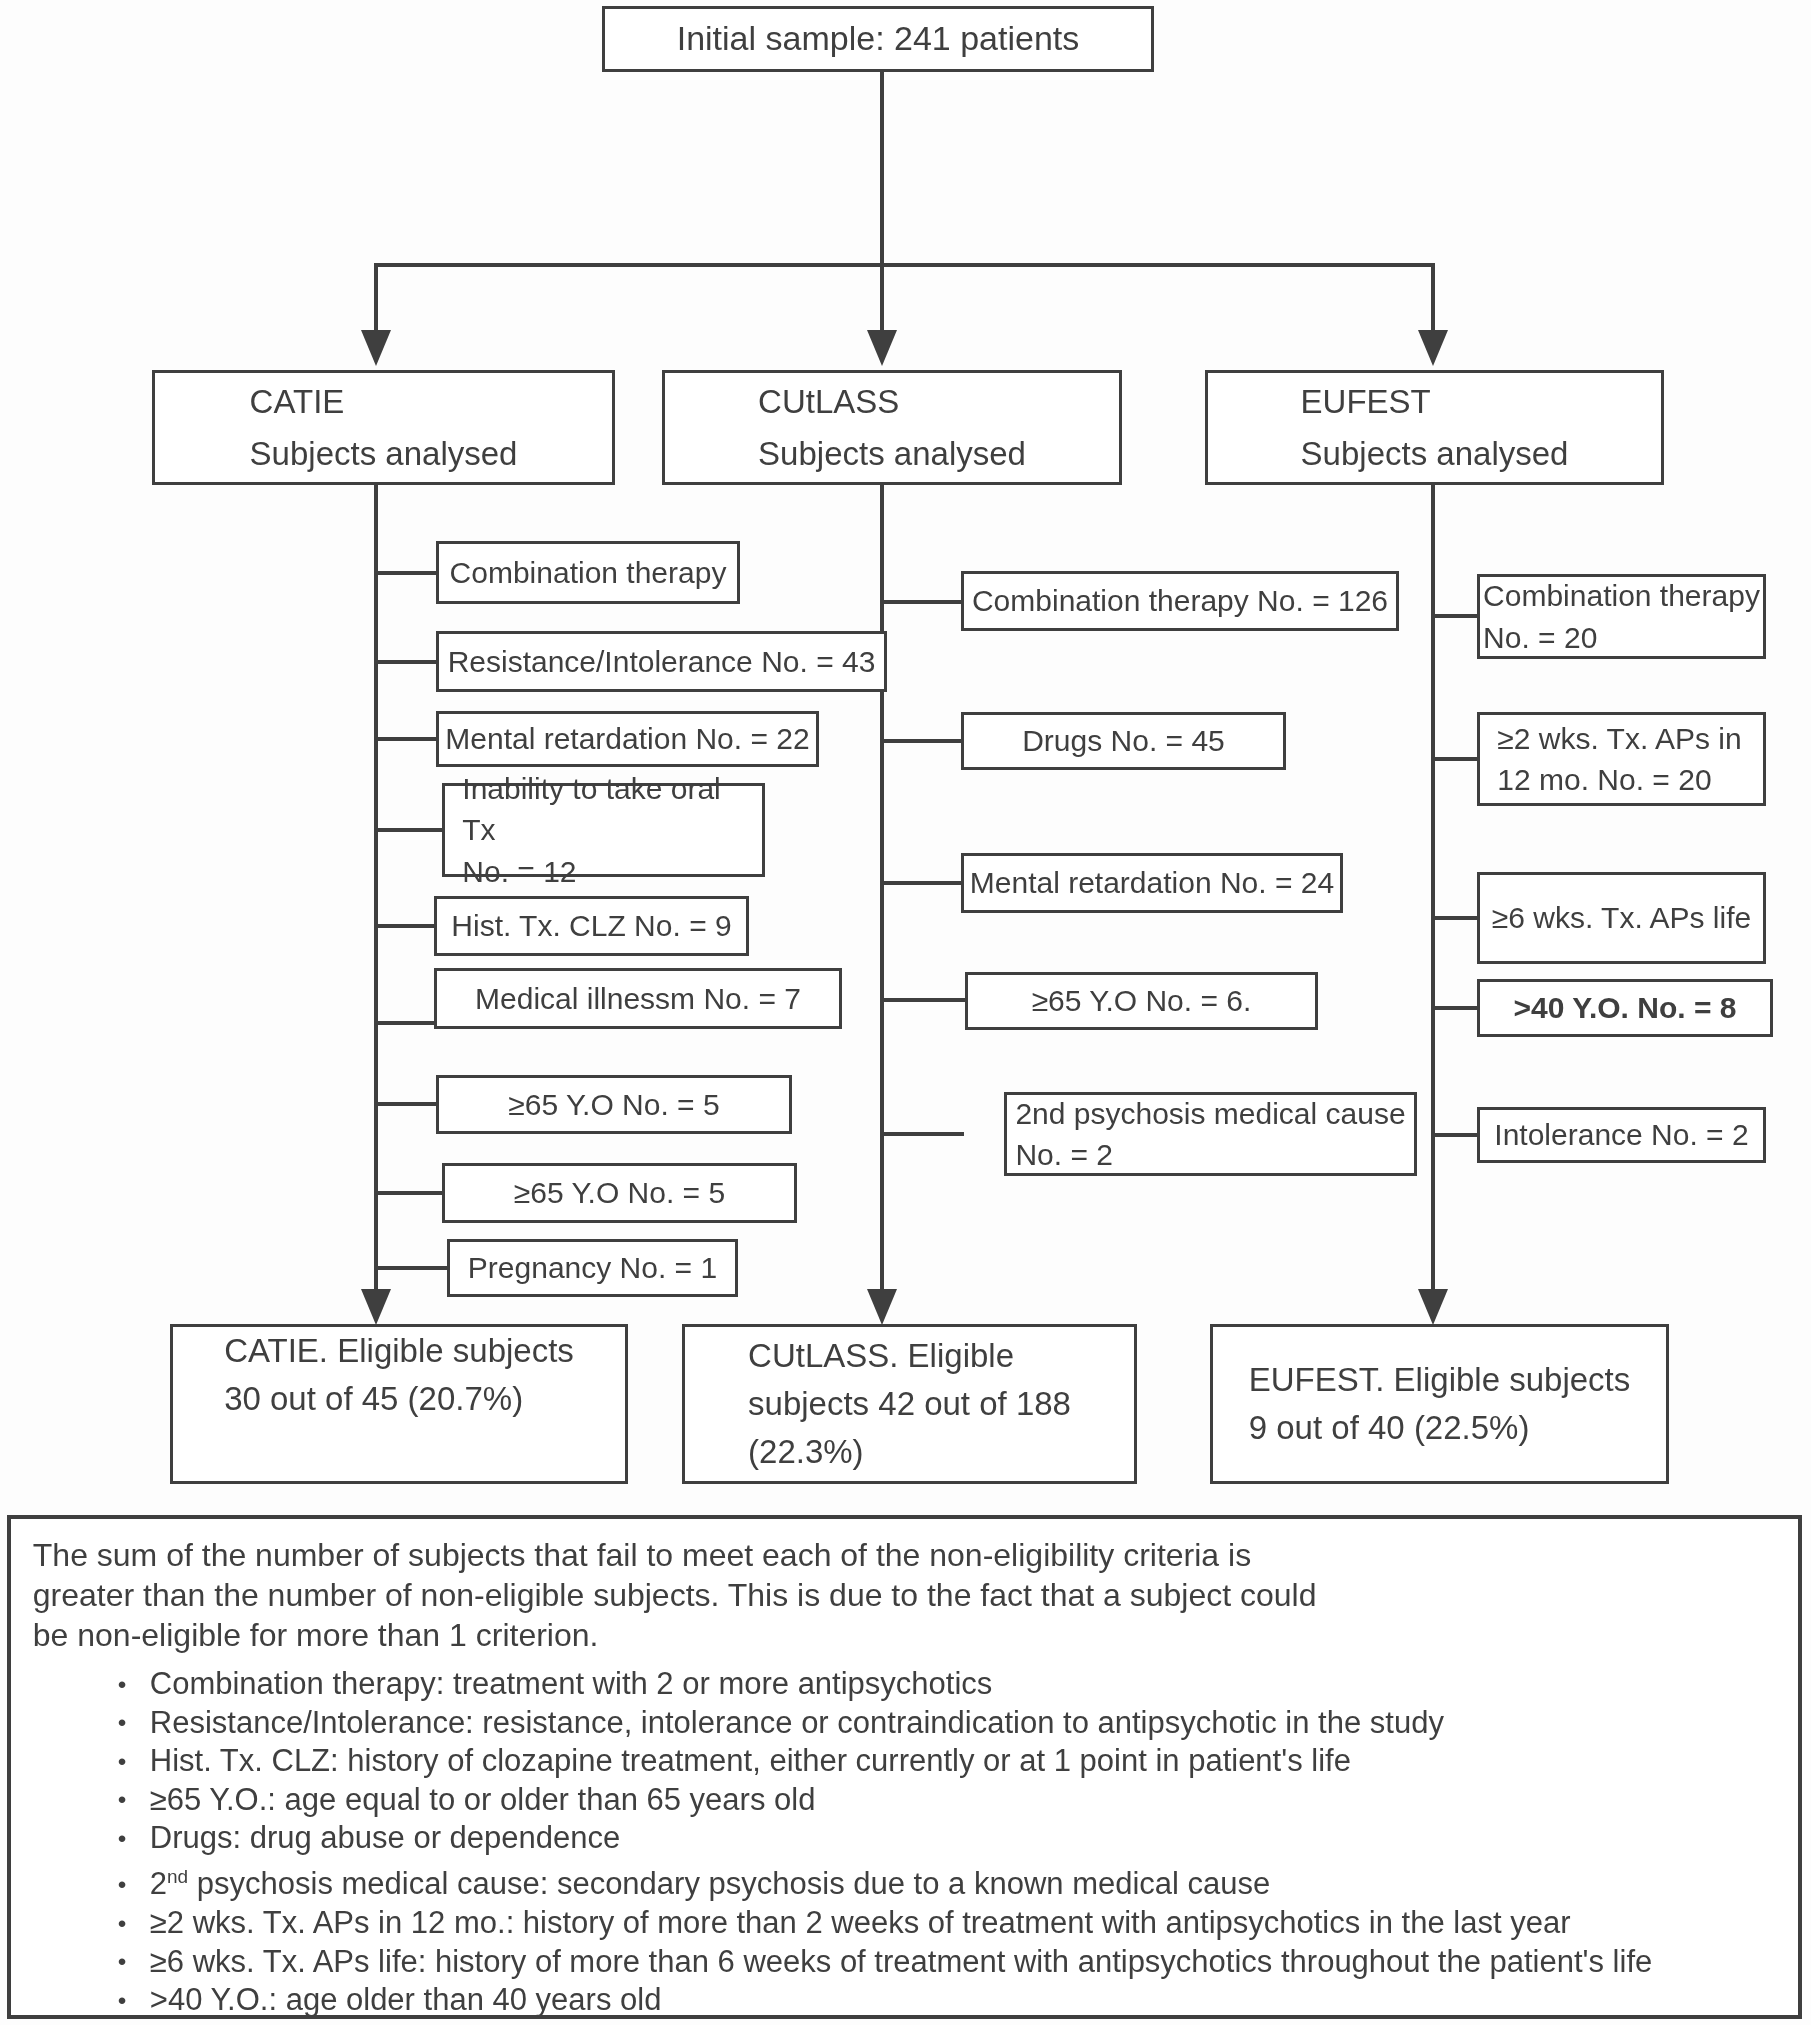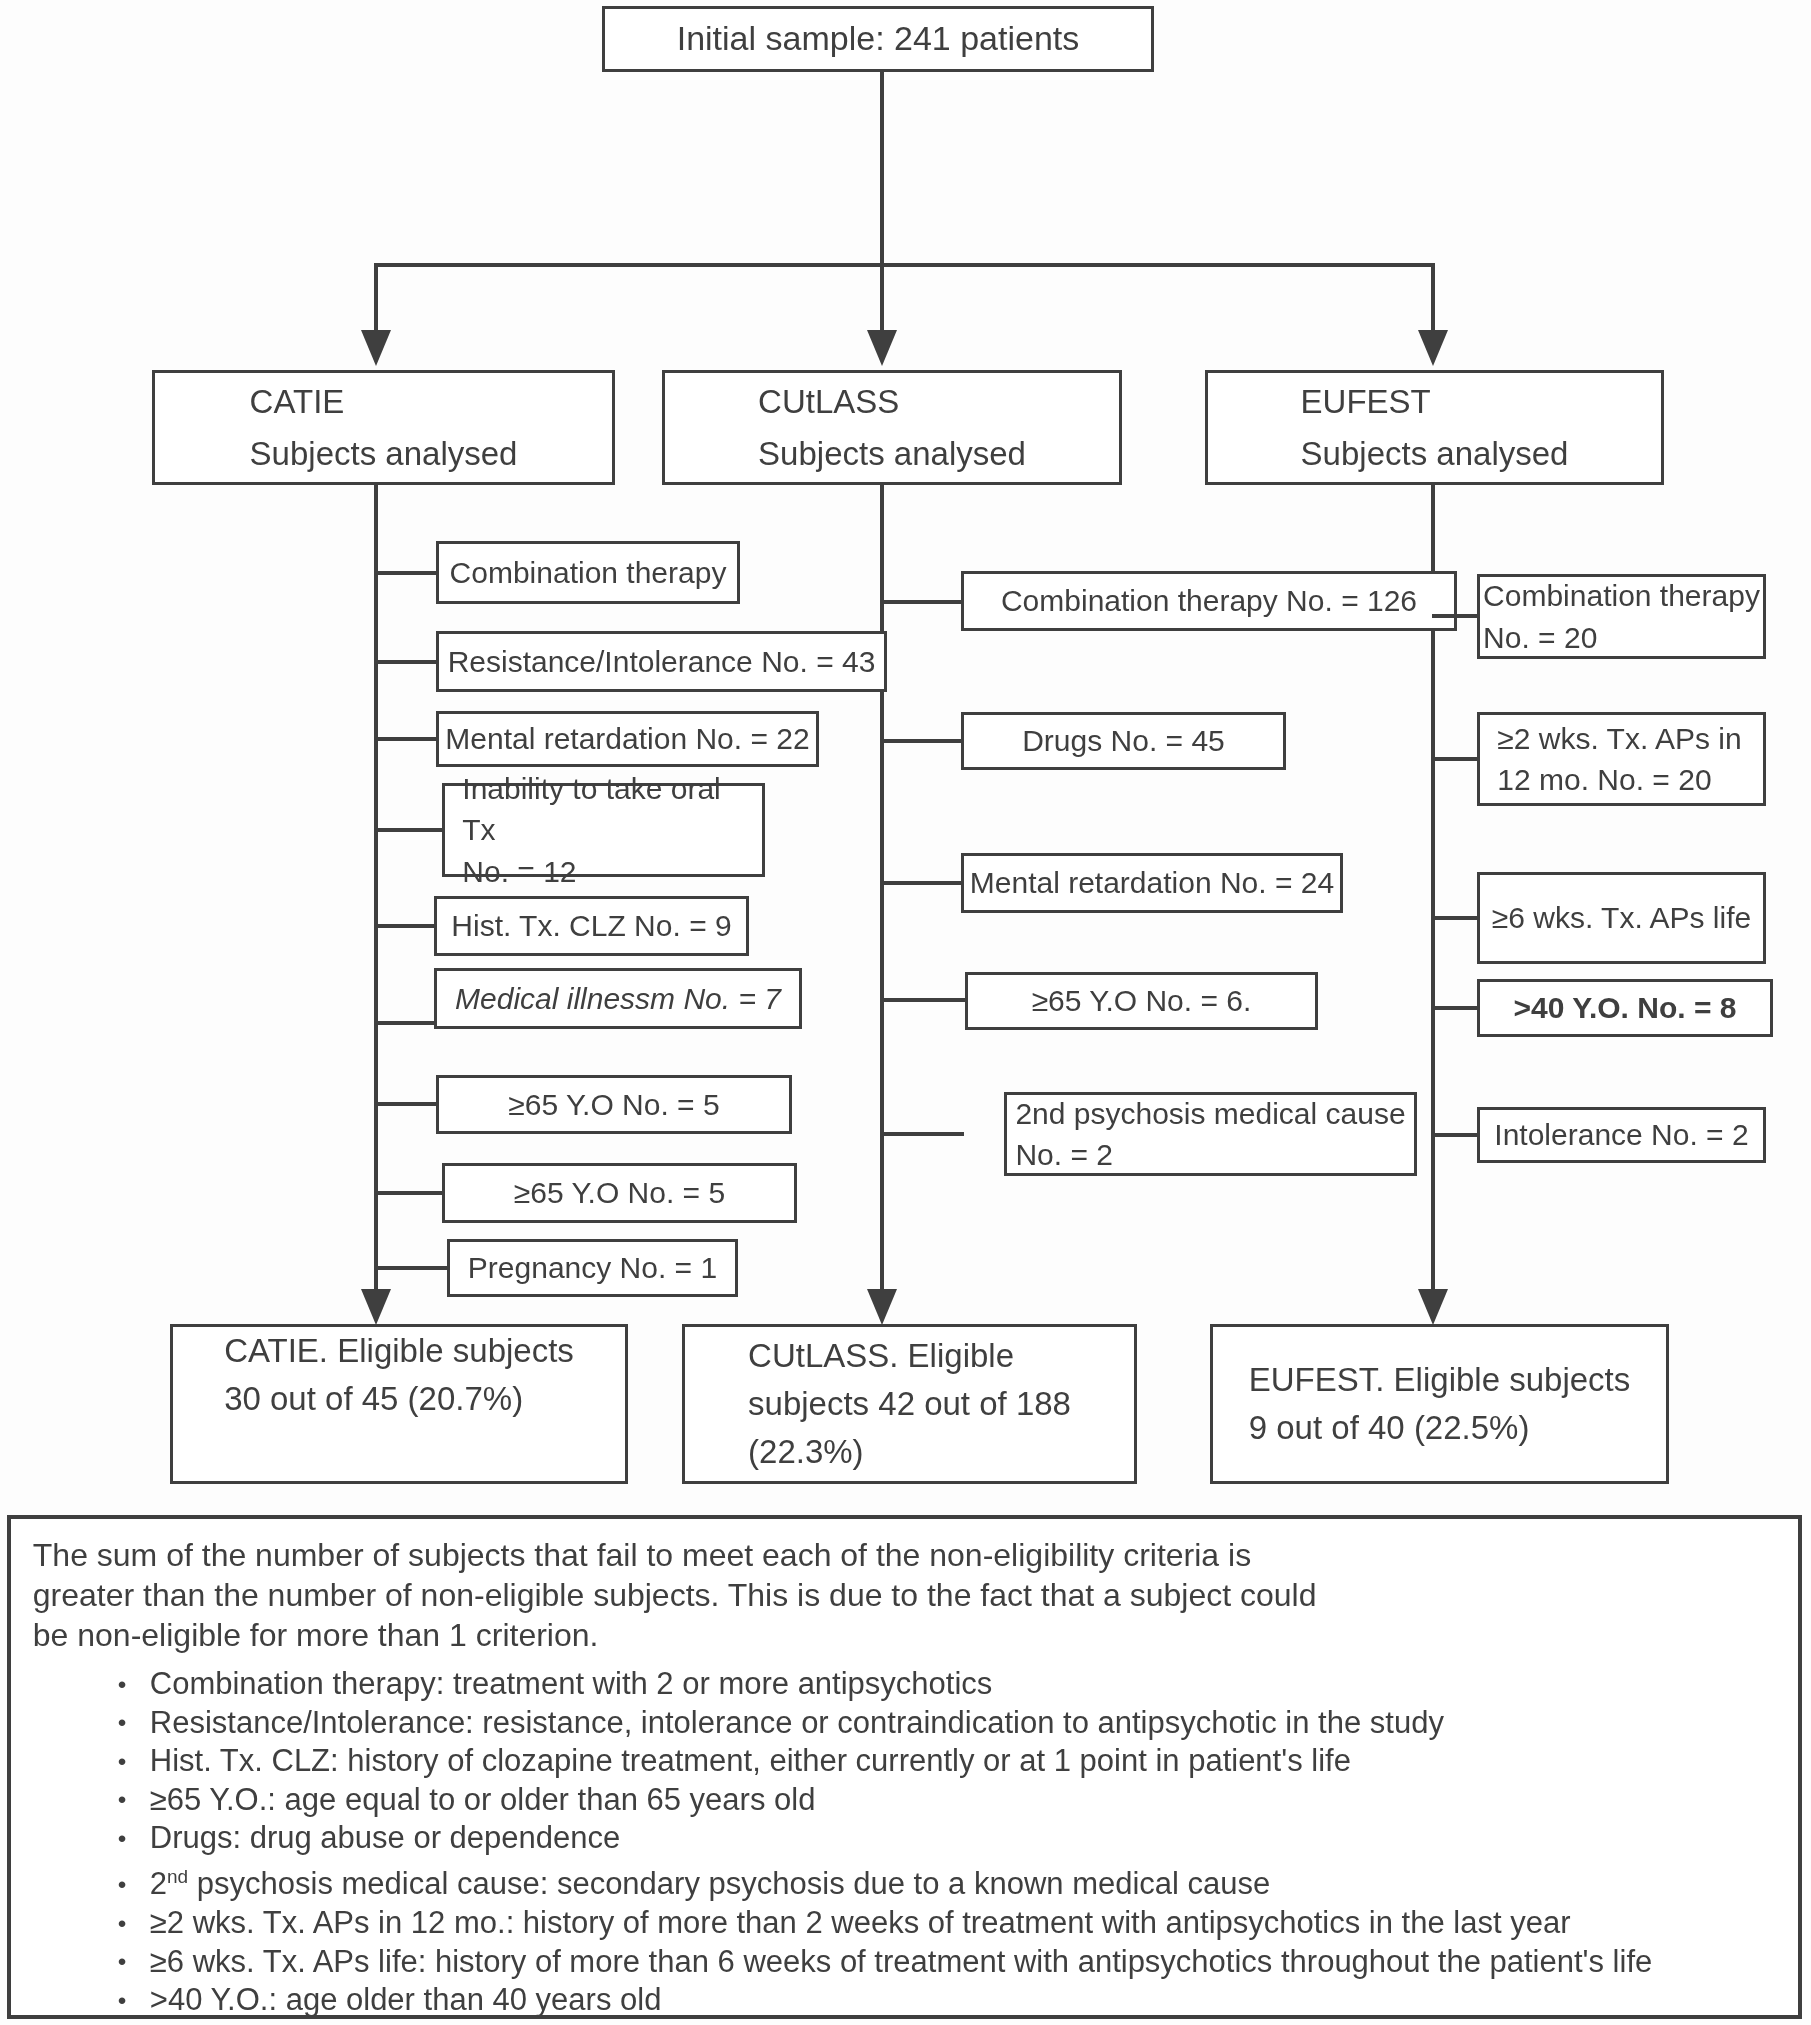--- a/index.html
+++ b/index.html
@@ -119,40 +119,40 @@
     </div>
   <div class="box center" style="left:436px;top:711px;width:383px;height:56px;">
       <span>Mental retardation No. = 22</span>
     </div>
   <div class="box leftal" style="left:442px;top:783px;width:323px;height:94px;">
       <span>Inability to take oral Tx<br>No. = 12</span>
     </div>
   <div class="box center" style="left:434px;top:896px;width:315px;height:60px;">
       <span>Hist. Tx. CLZ No. = 9</span>
     </div>
-  <div class="box center" style="left:434px;top:968px;width:368px;height:61px;font-style:italic;">
+  <div class="box center" style="left:434px;top:968px;width:408px;height:61px;">
       <span>Medical illnessm No. = 7</span>
     </div>
   <div class="box center" style="left:436px;top:1075px;width:356px;height:59px;">
       <span>≥65 Y.O No. = 5</span>
     </div>
   <div class="box center" style="left:442px;top:1163px;width:355px;height:60px;">
       <span>≥65 Y.O No. = 5</span>
     </div>
   <div class="box center" style="left:447px;top:1239px;width:291px;height:58px;">
       <span>Pregnancy No. = 1</span>
     </div>
 
   <div class="hline" style="left:882px;top:600px;width:79px;height:3.6px;"></div>
   <div class="hline" style="left:882px;top:739px;width:79px;height:3.6px;"></div>
   <div class="hline" style="left:882px;top:881px;width:79px;height:3.6px;"></div>
   <div class="hline" style="left:882px;top:998px;width:84px;height:3.6px;"></div>
   <div class="hline" style="left:882px;top:1132px;width:82px;height:3.6px;"></div>
 
-  <div class="box center" style="left:961px;top:571px;width:496px;height:60px;">
+  <div class="box center" style="left:961px;top:571px;width:438px;height:60px;">
       <span>Combination therapy No. = 126</span>
     </div>
   <div class="box center" style="left:961px;top:712px;width:325px;height:58px;">
       <span>Drugs No. = 45</span>
     </div>
   <div class="box center" style="left:961px;top:853px;width:382px;height:60px;">
       <span>Mental retardation No. = 24</span>
     </div>
   <div class="box center" style="left:965px;top:972px;width:353px;height:58px;">
       <span>≥65 Y.O No. = 6.</span>

